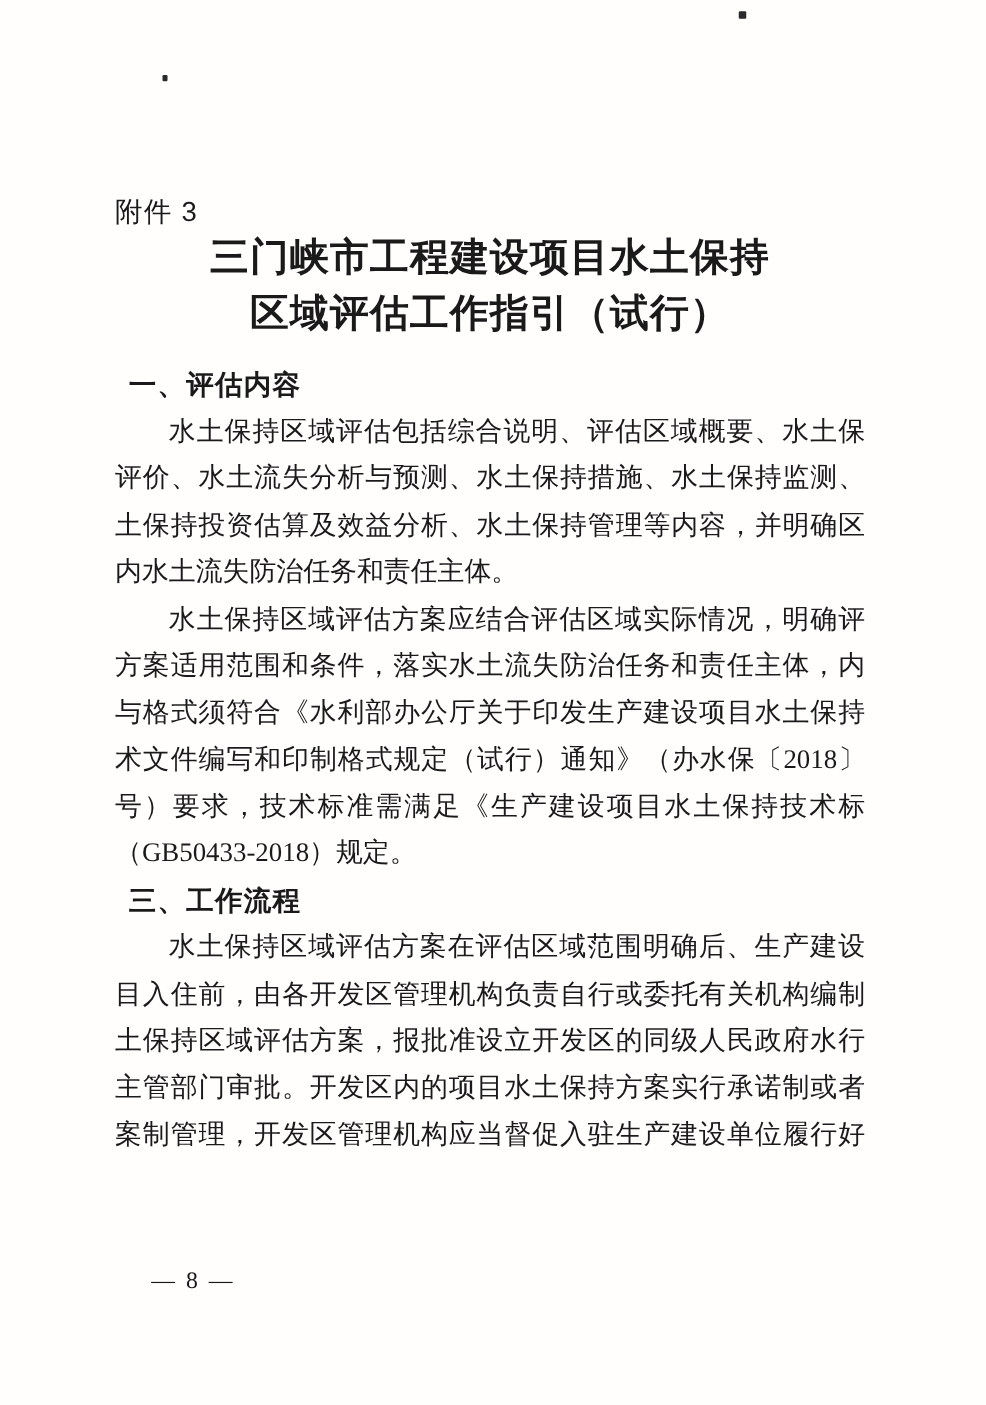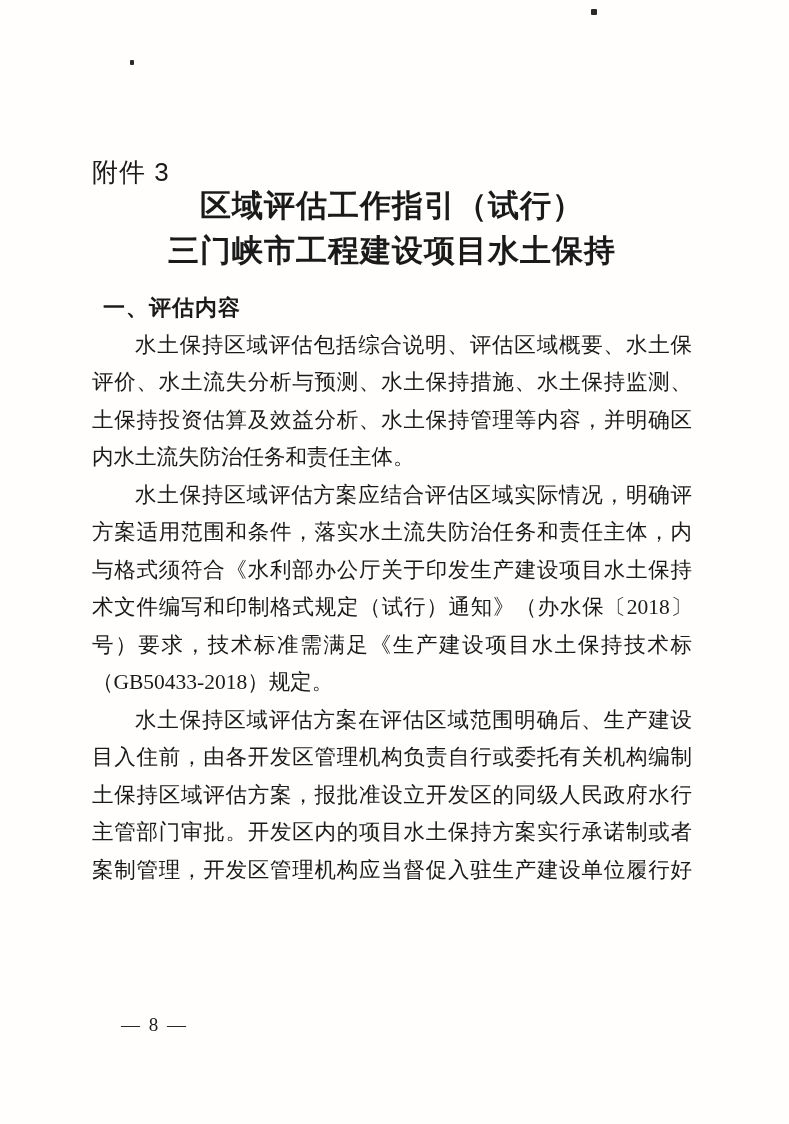--- a/index.html
+++ b/index.html
@@ -19,21 +19,21 @@
     position:absolute;
     background:#2a2a2a;
     border-radius:1px;
   }
   .speck-1{left:591px;top:9px;width:6px;height:6px;}
   .speck-2{left:130px;top:60px;width:4px;height:5px;}
   .attachment-label{
     position:absolute;
     left:92px;top:155px;
     font-family:"Liberation Sans","DejaVu Sans",sans-serif;
-    font-size:26px;
+    font-size:22px;
     letter-spacing:1px;
     white-space:nowrap;
   }
   .doc-title{
     position:absolute;
     left:92px;top:183px;
     width:600px;
     text-align:center;
     font-family:"Liberation Serif","DejaVu Serif",serif;
     font-weight:700;
@@ -77,39 +77,40 @@
 <body>
 
 <div class="page">
 
   <div class="speck speck-1"></div>
   <div class="speck speck-2"></div>
 
   <div class="attachment-label">附件 3</div>
 
   <div class="doc-title">
+    <div>三门峡市工程建设项目水土保持</div>
     <div>区域评估工作指引（试行）</div>
-    <div>三门峡市工程建设项目水土保持</div>
   </div>
 
   <div class="content">
 
     <div class="sec-heading">一、评估内容</div>
     <div class="bline first">水土保持区域评估包括综合说明、评估区域概要、水土保持</div>
     <div class="bline">评价、水土流失分析与预测、水土保持措施、水土保持监测、水</div>
     <div class="bline">土保持投资估算及效益分析、水土保持管理等内容，并明确区域</div>
     <div class="bline last">内水土流失防治任务和责任主体。</div>
 
     <div class="bline first">水土保持区域评估方案应结合评估区域实际情况，明确评估</div>
     <div class="bline">方案适用范围和条件，落实水土流失防治任务和责任主体，内容</div>
     <div class="bline">与格式须符合《水利部办公厅关于印发生产建设项目水土保持技</div>
     <div class="bline">术文件编写和印制格式规定（试行）通知》（办水保〔2018〕135</div>
     <div class="bline">号）要求，技术标准需满足《生产建设项目水土保持技术标准》</div>
     <div class="bline last">（GB50433-2018）规定。</div>
 
+    <div class="sec-heading">三、工作流程</div>
     <div class="bline first">水土保持区域评估方案在评估区域范围明确后、生产建设项</div>
     <div class="bline">目入住前，由各开发区管理机构负责自行或委托有关机构编制水</div>
     <div class="bline">土保持区域评估方案，报批准设立开发区的同级人民政府水行政</div>
     <div class="bline">主管部门审批。开发区内的项目水土保持方案实行承诺制或者备</div>
     <div class="bline">案制管理，开发区管理机构应当督促入驻生产建设单位履行好水</div>
 
   </div>
 
   <div class="page-number">— 8 —</div>
 

